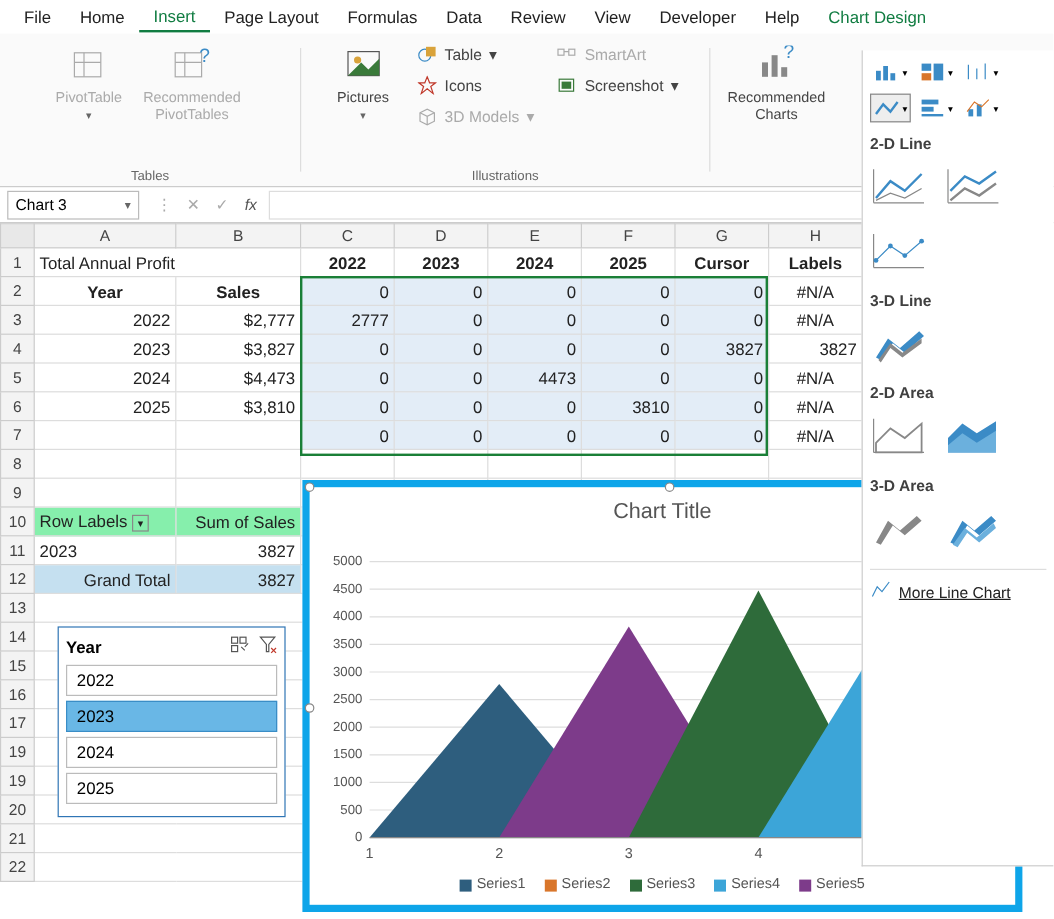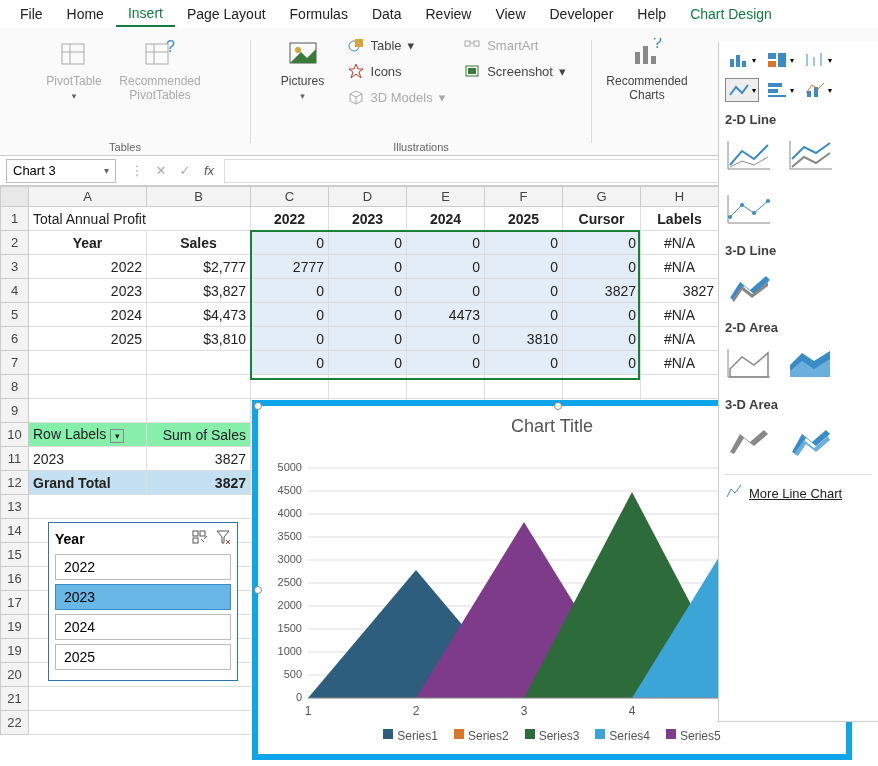--- a/index.html
+++ b/index.html
@@ -55,41 +55,41 @@
 .grid td { border:1px solid #ddd; height:24px; padding: 0 4px; font-size:14px; color:#222; }
 .grid .corner { background:#e8e8e8; border:1px solid #ccc; width:28px; }
 .colA { width: 118px; }
 .colB { width: 104px; }
 .colCH { width: 78px; }
 .r { text-align:right; }
 .c { text-align:center; }
 .b { font-weight:600; }
 .sel { background:#e3edf7; }
 .pivot-head { background: #86efac; font-weight:400; }
-.pivot-total { background:#c5e0f0; font-weight:700; }
+.pivot-total { background:#c5e0f0; font-weight:400;text-align:right; }
 .filter-icon { display:inline-block; border:1px solid #888; width:14px; height:14px; font-size:9px; line-height:12px; text-align:center; margin-left:4px; vertical-align:middle; }
 
 
 .sel-border { position:absolute; border:2px solid #1a7f37; pointer-events:none; }
 .sel-handle { position:absolute; width:8px; height:8px; border:1px solid #888; background:#fff; border-radius:50%; }
 
 
 .slicer { position:absolute; background:#fff; border:1px solid #2f75b5; width:190px; padding:6px; }
 .slicer .shead { display:flex; align-items:center; justify-content:space-between; margin-bottom:6px; }
 .slicer .stitle { font-weight:600; font-size:14px; }
 .slicer .sicons { display:flex; gap:8px; color:#555; }
 .slicer .sitem { border:1px solid #bbb; padding:4px 8px; margin:4px 0; background:#fff; cursor:pointer; font-size:14px; }
 .slicer .sitem.active { background:#69b7e6; border-color:#3a8dc6; }
 
 
 .chart-obj { position:absolute; background:#fff; border:6px solid #0ea5e9; }
 .chart-title { text-align:center; color:#555; font-size:18px; margin:10px 0 6px; }
 .chart-svg { display:block; }
 .legend { display:flex; justify-content:center; gap:16px; font-size:12px; color:#555; margin-top:6px; }
-.legend .li { display:flex; align-items:flex-start; gap:4px; }
+.legend .li { display:flex; align-items:flex-end; gap:4px; }
 .legend .sw { width:10px; height:10px; }
 </style>
 </head>
 <body>
 
 <div class="menubar">
   <div class="tab">File</div>
   <div class="tab">Home</div>
   <div class="tab active">Insert</div>
   <div class="tab">Page Layout</div>

